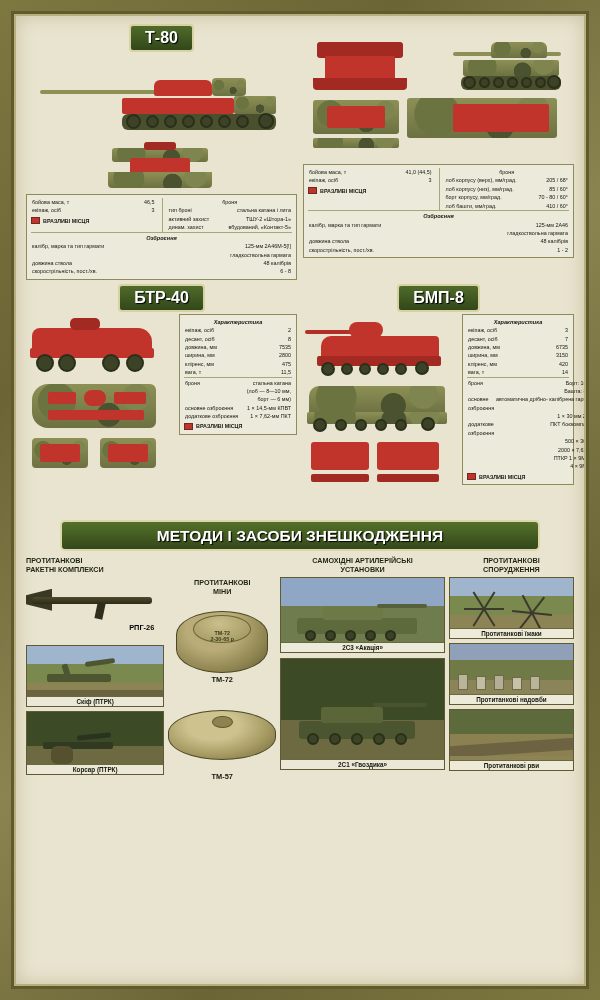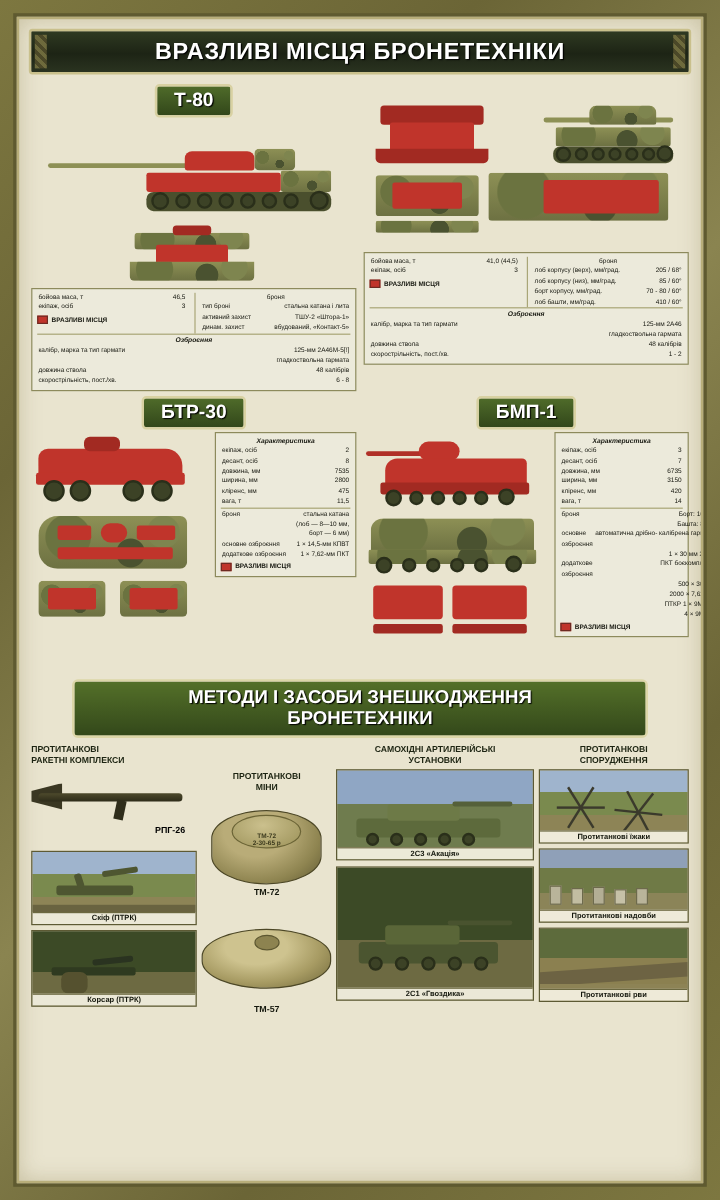--- a/index.html
+++ b/index.html
@@ -193,23 +193,20 @@
   .sat {
     position: absolute; background: rgba(0,0,0,.25);
   }
 </style>
 </head>
 <body>
 
 <div class="poster">
   <div class="inner-frame">
 
-    <div class="title-bar">
-      <span class="title-text">ВРАЗЛИВІ МІСЦЯ БРОНЕТЕХНІКИ</span>
-    </div>
 
     <div class="veh-grid">
 
       <div class="veh-cell">
         <div class="veh-head">
           <span class="plate">Т-80</span>
         </div>
         <div class="art" style="height:140px">
 
           <div class="barrel" style="left:14px; top:36px; width:120px;"></div>
@@ -385,21 +382,21 @@
                   <td>скорострільність, пост./хв.</td>
                   <td class="v">1 - 2</td>
                 </tr>
             </tbody>
           </table>
         </div>
       </div>
 
       <div class="veh-cell">
         <div class="veh-head">
-          <span class="plate">БТР-30</span>
+          <span class="plate">БТР-40</span>
         </div>
         <div style="display:flex; gap:4px;">
           <div class="art" style="flex:1; height:200px; position:relative;">
 
             <div class="hull red" style="position:absolute;left:6px;top:14px;width:120px;height:22px;border-radius:8px 14px 2px 2px;"></div>
             <div class="hull dred" style="position:absolute;left:44px;top:4px;width:30px;height:12px;border-radius:5px;"></div>
             <div class="hull red" style="position:absolute;left:4px;top:34px;width:124px;height:10px;"></div>
             <div class="wheel" style="left:10px;top:40px;width:18px;height:18px;"></div>
             <div class="wheel" style="left:32px;top:40px;width:18px;height:18px;"></div>
             <div class="wheel" style="left:76px;top:40px;width:18px;height:18px;"></div>
@@ -474,21 +471,21 @@
             <div class="legend">
               <i></i>
               <b>ВРАЗЛИВІ МІСЦЯ</b>
             </div>
           </div>
         </div>
       </div>
 
       <div class="veh-cell">
         <div class="veh-head">
-          <span class="plate">БМП-1</span>
+          <span class="plate">БМП-8</span>
         </div>
         <div style="display:flex; gap:4px;">
           <div class="art" style="flex:1; height:200px; position:relative;">
             <div class="barrel" style="left:2px;top:16px;width:54px;background:#b03027;"></div>
             <div class="hull red" style="position:absolute;left:46px;top:8px;width:34px;height:16px;border-radius:8px;"></div>
             <div class="hull red" style="position:absolute;left:18px;top:22px;width:118px;height:22px;border-radius:10px 4px 2px 2px;"></div>
             <div class="hull dred" style="position:absolute;left:14px;top:42px;width:124px;height:10px;"></div>
             <div class="wheel" style="left:18px;top:48px;width:14px;height:14px;"></div>
             <div class="wheel" style="left:38px;top:49px;width:12px;height:12px;"></div>
             <div class="wheel" style="left:56px;top:49px;width:12px;height:12px;"></div>
@@ -585,21 +582,20 @@
               <i></i>
               <b>ВРАЗЛИВІ МІСЦЯ</b>
             </div>
           </div>
         </div>
       </div>
     </div>
 
     <div class="methods-banner">
       <div>МЕТОДИ І ЗАСОБИ ЗНЕШКОДЖЕННЯ</div>
-      <div>БРОНЕТЕХНІКИ</div>
     </div>
 
     <div class="bottom">
 
       <div>
         <div class="col-title">
           <div>ПРОТИТАНКОВІ</div>
           <div>РАКЕТНІ КОМПЛЕКСИ</div>
         </div>
         <div class="rpg">

